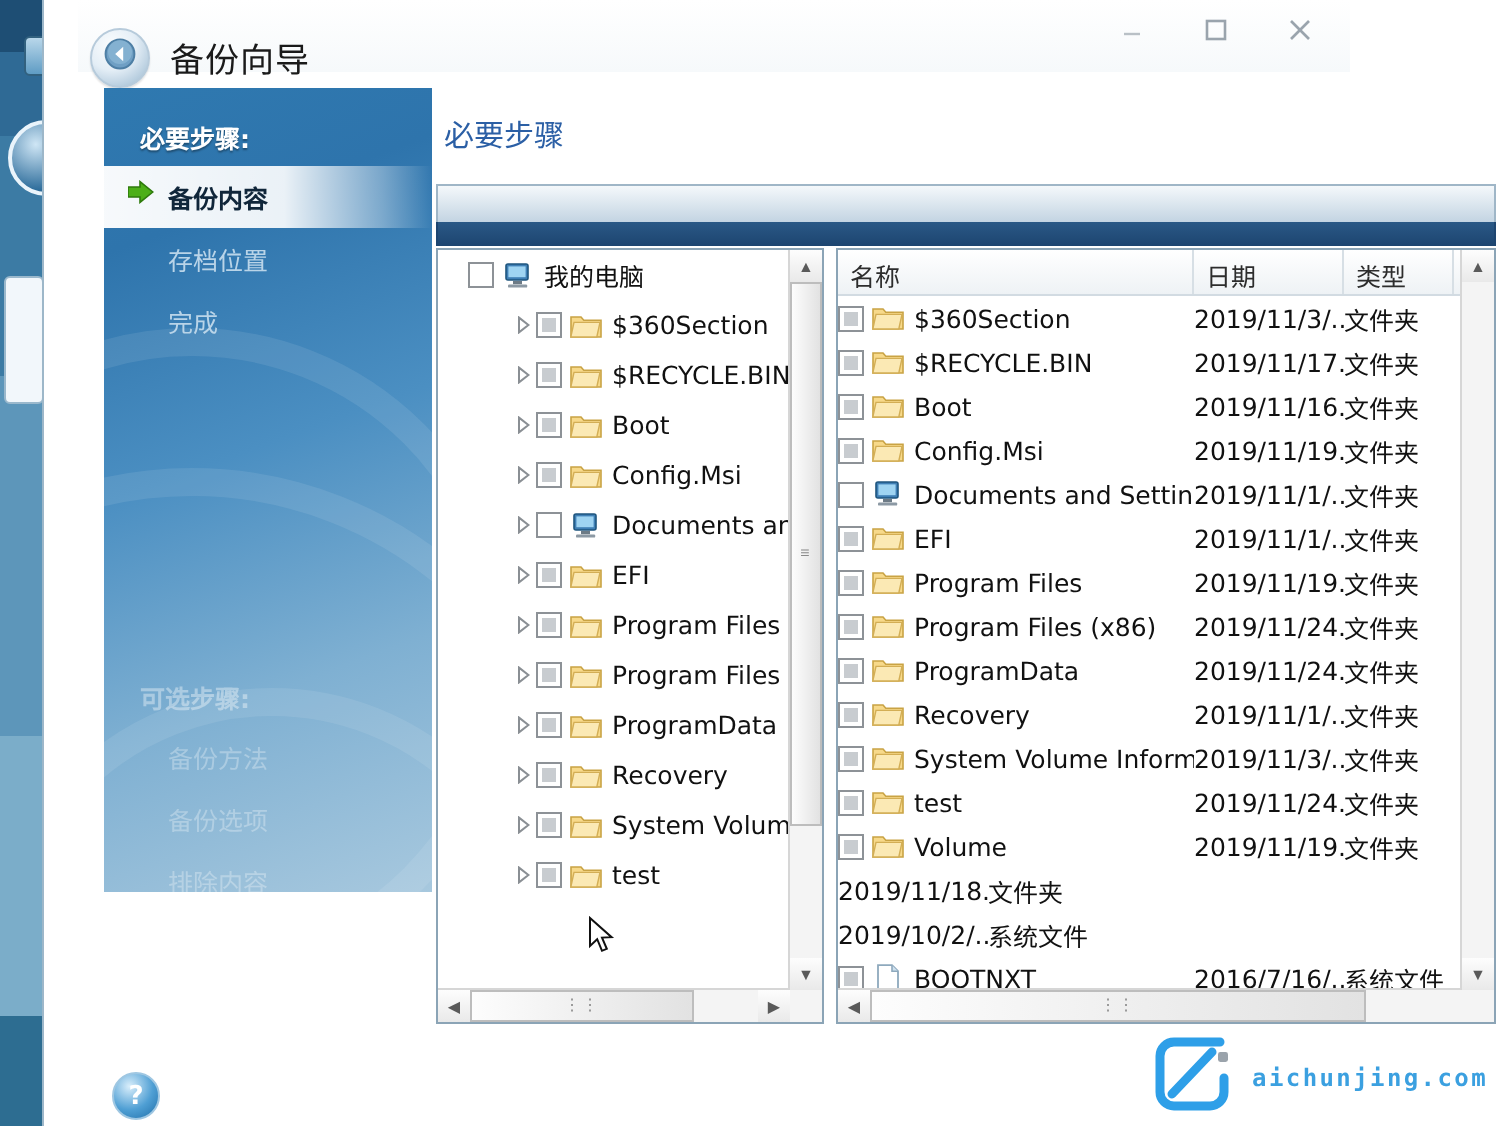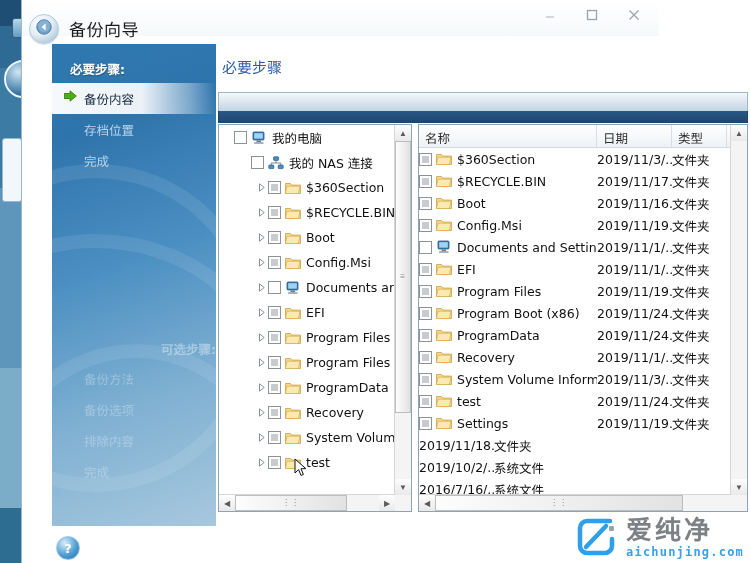--- a/index.html
+++ b/index.html
@@ -28,21 +28,21 @@
           border:2px solid #eaf4fb;}
   .dk-tile{position:absolute;background:#f2f7fb;border:1px solid #9ab8cc;border-radius:3px;}
 
   
   #wizard{
     position:absolute;left:22px;top:0;width:728px;height:563px;
     background:#ffffff;
     box-shadow:0 0 0 1px #9db7c9;
   }
   #titlebar{
-    position:absolute;left:1px;top:0;width:636px;height:36px;
+    position:absolute;left:17px;top:0;width:636px;height:36px;
     background:linear-gradient(#ffffff,#f6f9fb);
   }
   #winbtns{position:absolute;right:4px;top:0;height:30px;display:flex;align-items:center;gap:0px;}
   .winbtn{width:42px;height:28px;display:flex;align-items:center;justify-content:center;
           color:#9aa4ad;font-size:13px;line-height:1;cursor:default;}
   .winbtn svg{display:block;}
 
   #backbtn{
     position:absolute;left:6px;top:14px;width:28px;height:28px;border-radius:50%;
     background:radial-gradient(circle at 35% 28%,#fbfdfe 0%,#e4eef6 45%,#b9cfe0 75%,#9ab6cb 100%);
@@ -50,46 +50,46 @@
     display:flex;align-items:center;justify-content:center;cursor:default;
   }
   #wiztitle{
     position:absolute;left:46px;top:16px;
     font-size:17px;color:#1a1a1a;letter-spacing:.5px;
     font-family:"DejaVu Sans","Liberation Sans",sans-serif;
   }
 
   
   #steppanel{
-    position:absolute;left:30px;top:44px;width:164px;height:482px;
+    position:absolute;left:30px;top:44px;width:164px;height:402px;
     background:linear-gradient(160deg,#2f79b0 0%,#2e74ac 18%,#4b8fc2 45%,#7fb0d2 72%,#a7c8de 100%);
     overflow:hidden;
   }
   #steppanel .swirl{position:absolute;border-radius:50%;border:14px solid rgba(255,255,255,.09);}
   .sw1{left:-120px;top:120px;width:300px;height:300px;}
   .sw2{left:-160px;top:190px;width:380px;height:380px;border-width:20px;}
   .sw3{left:-60px;top:300px;width:260px;height:260px;border-width:10px;}
 
   .step-header{
     position:relative;margin:10px 0 0 0;padding:5px 0 5px 18px;
     color:#ffffff;font-weight:bold;font-size:12.5px;
     font-family:"DejaVu Sans","Liberation Sans",sans-serif;
     text-shadow:0 1px 1px rgba(0,0,0,.35);
   }
   .step-item{
     position:relative;padding:6px 0 6px 32px;font-size:12.5px;
     font-family:"DejaVu Sans","Liberation Sans",sans-serif;color:#cfe2f0;
   }
   .step-item.active{
-    color:#10263a;font-weight:normal;
+    color:#10263a;font-weight:bold;
     background:linear-gradient(90deg,rgba(255,255,255,.96) 0%,rgba(255,255,255,.9) 55%,rgba(255,255,255,.35) 85%,rgba(255,255,255,0) 100%);
   }
   .step-item.dim{color:#b9d4e8;}
   .step-item.faint{color:rgba(255,255,255,.30);}
-  .step-header.faint{color:rgba(255,255,255,.38);text-shadow:none;text-align:right;}
+  .step-header.faint{color:rgba(255,255,255,.38);text-shadow:none;}
   .step-arrow{position:absolute;left:12px;top:7px;width:13px;height:12px;}
 
   
   #content{position:absolute;left:194px;top:44px;width:534px;height:486px;background:#fff;}
   #pagetitle{
     position:absolute;left:6px;top:12px;font-size:15px;color:#2b5fa5;
     font-family:"DejaVu Sans","Liberation Sans",sans-serif;
   }
 
   
@@ -271,32 +271,20 @@
               <span class="cbx"></span>
               <span class="ico"><svg width="16" height="14" viewBox="0 0 16 14">
                   <rect x="2" y="1" width="11" height="8" rx="1" fill="#3f7fb5" stroke="#1f567f" stroke-width="0.8"></rect>
                   <rect x="3.2" y="2.2" width="8.6" height="5.4" fill="#9fd4f2"></rect>
                   <rect x="5.5" y="9.5" width="4.5" height="1.6" fill="#6d7b86"></rect>
                   <rect x="3" y="11.2" width="9.6" height="1.6" rx="0.6" fill="#8c99a4"></rect>
                 </svg></span>
               <span class="tlabel">我的电脑</span>
             </div>
             <div class="trow">
-              <span style="display:inline-block;width:17px;flex:0 0 17px;"></span>
-              <span class="twist"></span>
-              <span class="cbx"></span>
-              <span class="ico"><svg width="16" height="14" viewBox="0 0 16 14">
-                  <rect x="5.6" y="0.8" width="5" height="3.6" rx="0.7" fill="#4b8fc4" stroke="#23597f" stroke-width="0.7"></rect>
-                  <rect x="0.8" y="9" width="5" height="3.6" rx="0.7" fill="#4b8fc4" stroke="#23597f" stroke-width="0.7"></rect>
-                  <rect x="10.2" y="9" width="5" height="3.6" rx="0.7" fill="#4b8fc4" stroke="#23597f" stroke-width="0.7"></rect>
-                  <path d="M8 4.6 V7 M3.3 9 V7 H12.7 V9" stroke="#6b7c88" stroke-width="0.9" fill="none"></path>
-                </svg></span>
-              <span class="tlabel">我的 NAS 连接</span>
-            </div>
-            <div class="trow">
               <span style="display:inline-block;width:34px;flex:0 0 34px;"></span>
               <span class="twist">
                 <svg width="8" height="9" viewBox="0 0 8 9">
                   <path d="M1.5 0.8 L6.2 4.5 L1.5 8.2 Z" fill="none" stroke="#8a8f94" stroke-width="1"></path>
                 </svg>
               </span>
               <span class="cbx part">
                 <i></i>
               </span>
               <span class="ico"><svg width="16" height="14" viewBox="0 0 16 14">
@@ -608,21 +596,21 @@
               </div>
               <div class="lrow">
                 <span class="lc-name">
                   <span class="cbx part">
                     <i></i>
                   </span>
                   <span class="ico"><svg width="16" height="14" viewBox="0 0 16 14">
                       <path d="M0.5 2.5 h5 l1.4 1.6 h8.6 v8.4 h-15 Z" fill="#f7d98a" stroke="#c9a344" stroke-width="0.8"></path>
                       <path d="M2 5.2 h13 l-1.6 7.3 h-13 Z" fill="#fbe9b4" stroke="#d3ae55" stroke-width="0.7"></path>
                     </svg></span>
-                  <span>Program Boot (x86)</span>
+                  <span>Program Files (x86)</span>
                 </span>
                 <span class="lc-date">2019/11/24...</span>
                 <span class="lc-type">文件夹</span>
               </div>
               <div class="lrow">
                 <span class="lc-name">
                   <span class="cbx part">
                     <i></i>
                   </span>
                   <span class="ico"><svg width="16" height="14" viewBox="0 0 16 14">
@@ -678,34 +666,44 @@
               </div>
               <div class="lrow">
                 <span class="lc-name">
                   <span class="cbx part">
                     <i></i>
                   </span>
                   <span class="ico"><svg width="16" height="14" viewBox="0 0 16 14">
                       <path d="M0.5 2.5 h5 l1.4 1.6 h8.6 v8.4 h-15 Z" fill="#f7d98a" stroke="#c9a344" stroke-width="0.8"></path>
                       <path d="M2 5.2 h13 l-1.6 7.3 h-13 Z" fill="#fbe9b4" stroke="#d3ae55" stroke-width="0.7"></path>
                     </svg></span>
-                  <span>Settings</span>
+                  <span>Volume</span>
                 </span>
                 <span class="lc-date">2019/11/19...</span>
                 <span class="lc-type">文件夹</span>
               </div>
               <div class="lrow">
                 <span class="lc-date">2019/11/18...</span>
                 <span class="lc-type">文件夹</span>
               </div>
               <div class="lrow">
                 <span class="lc-date">2019/10/2/...</span>
                 <span class="lc-type">系统文件</span>
               </div>
               <div class="lrow">
+                <span class="lc-name">
+                  <span class="cbx part">
+                    <i></i>
+                  </span>
+                  <span class="ico"><svg width="16" height="14" viewBox="0 0 16 14">
+                      <path d="M3 0.6 h7 l3 3 v9.8 h-10 Z" fill="#ffffff" stroke="#8ea9bd" stroke-width="0.9"></path>
+                      <path d="M10 0.6 v3 h3" fill="#cfe2ef" stroke="#8ea9bd" stroke-width="0.8"></path>
+                    </svg></span>
+                  <span>BOOTNXT</span>
+                </span>
                 <span class="lc-date">2016/7/16/...</span>
                 <span class="lc-type">系统文件</span>
               </div>
             </div>
         </div>
 
         <div class="vsb">
           <div class="sb-btn" style="top:0;">▲</div>
           <div class="sb-thumb" style="left:0;top:16px;width:16px;height:340px;border:none;background:#f4f4f4;"></div>
           <div class="sb-btn" style="bottom:0;">▼</div>
@@ -736,16 +734,15 @@
 
 <div id="watermark">
   <div id="wm-logo">
     <svg width="44" height="44" viewBox="0 0 44 44">
       <path d="M36 6 H13 A7 7 0 0 0 6 13 V31 A7 7 0 0 0 13 38 H31 A7 7 0 0 0 38 31 V24" fill="none" stroke="#2e9fe8" stroke-width="4.5" stroke-linecap="round"></path>
       <line x1="12" y1="32" x2="32" y2="11" stroke="#2e9fe8" stroke-width="4.5" stroke-linecap="round"></line>
       <rect x="35" y="11" width="5" height="5" rx="1.2" fill="#9aa3ab"></rect>
     </svg>
   </div>
   <div id="wm-text">
-    <div id="wm-cn">爱纯净</div>
     <div id="wm-en">aichunjing.com</div>
   </div>
 </div>
 
 </body></html>

